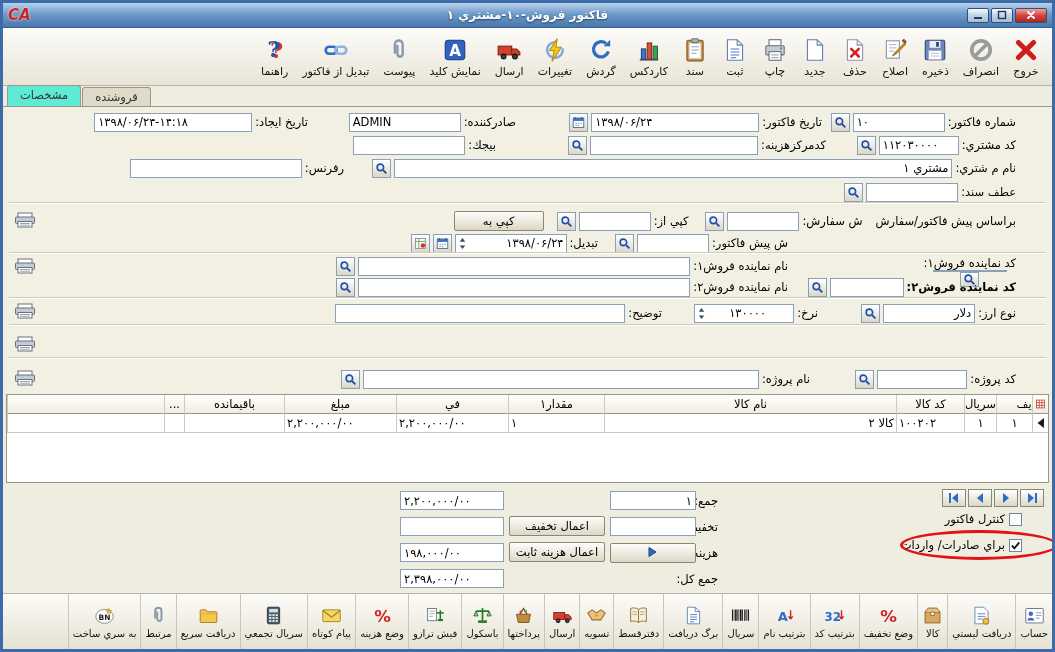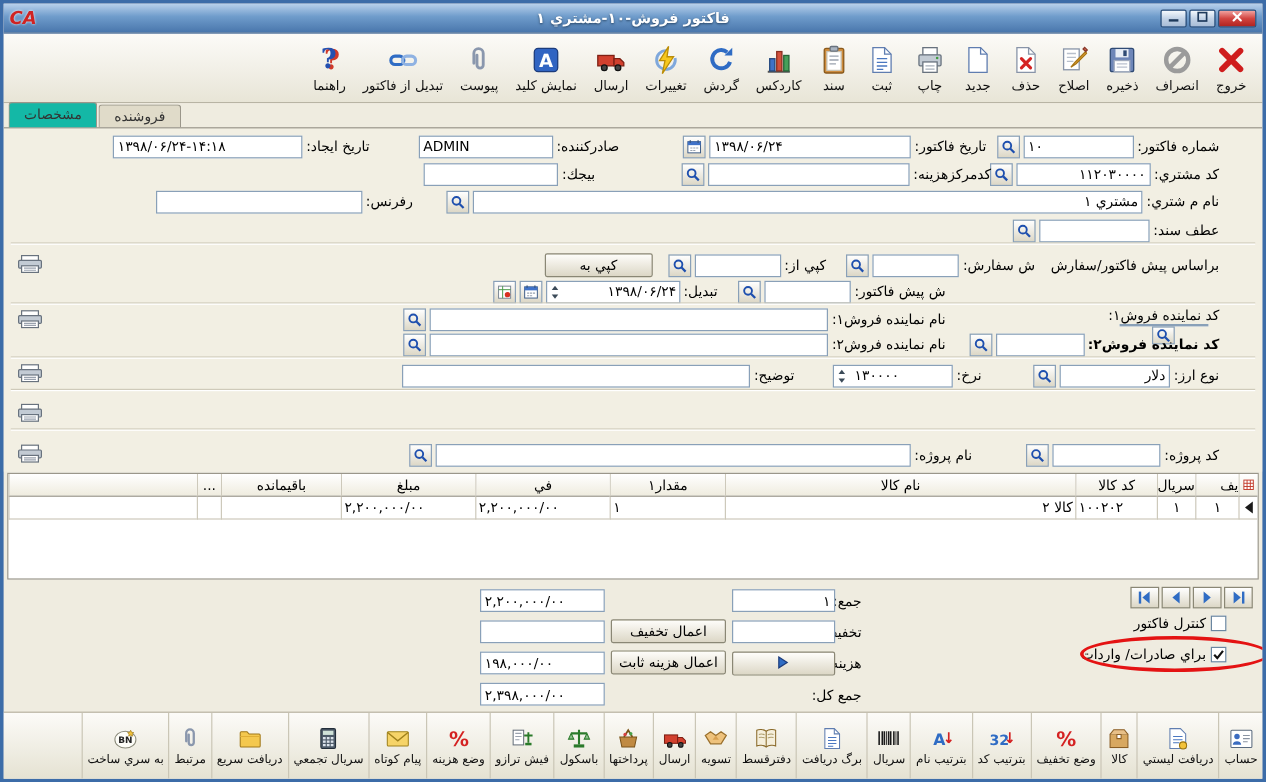--- a/index.html
+++ b/index.html
@@ -17,21 +17,21 @@
   .wbtn.close{width:32px;background:linear-gradient(#f1a3a0,#d24440 50%,#b02320)}
   
   .toolbar{height:58px;background:linear-gradient(#fcfbf8,#e8e5d7);border-bottom:1px solid #b8b4a4;display:flex;direction:rtl;align-items:stretch;padding:2px 6px 1px 2px;overflow:hidden}
   .titem{display:flex;flex-direction:column;align-items:center;justify-content:center;gap:2px;padding:2px 7px}
   .titem .bicon{height:27px;display:flex;align-items:center}
   .titem .bicon svg{width:26px;height:26px}
   .titem .blabel{font-size:11px;white-space:nowrap;color:#111}
   
   .tabstrip{height:20px;background:#efece0;display:flex;align-items:flex-end;padding:0 0 0 4px}
   .tab{padding:2px 12px 3px;font-size:11.5px;border:1px solid #9a968a;border-bottom:none;border-radius:3px 3px 0 0;background:#e0dbc9;color:#333;position:relative;top:1px;margin-right:1px}
-  .tab.active{background:#14b8a6;top:0;padding-bottom:4px;z-index:2}
+  .tab.active{background:#5eead4;top:0;padding-bottom:4px;z-index:2}
   
   .panel{position:relative;height:287px;background:#f2efe3;border-top:1px solid #9a968a}
   .fld{position:absolute;display:flex;align-items:center;direction:rtl;column-gap:3px;height:20px}
   .flabel{font-size:11.5px;white-space:nowrap}
   .gap10{margin-right:10px}.gap14{margin-right:14px}
   .box{height:19px;border:1px solid #89a0b8;background:#fff;display:flex;align-items:center;padding:0 3px;font-size:11.5px;overflow:hidden}
   .box.l{direction:ltr}
   .val{white-space:nowrap}
   .ltr{direction:ltr;unicode-bidi:embed}
   .spinbox{direction:ltr;padding:0 2px}
@@ -344,21 +344,21 @@
 
     <div class="fld" style="top:196px;right:234px">
       <label class="flabel">نرخ:</label>
       <div class="box spinbox" style="width:100px">
         <span class="spin">
             <svg viewBox="0 0 9 16">
               <path d="M4.5 2.2L7.4 6H1.6z" fill="#3b4a58"></path>
               <path d="M4.5 13.8L1.6 10h5.8z" fill="#3b4a58"></path>
             </svg>
           </span>
-        <span class="val ltr" style="margin-left:3px">۱۳۰۰۰۰</span>
+        <span class="val ltr" style="margin-left:20px">۱۳۰۰۰۰</span>
       </div>
     </div>
 
     <div class="fld" style="top:196px;right:390px">
       <label class="flabel">توضيح:</label>
       <div class="box" style="width:290px">
           <span class="val"></span>
         </div>
     </div>
   <div class="fld" style="top: 5px; right: 36px;">
@@ -394,21 +394,21 @@
         </div>
       </div>
       <div class="fld" style="top: 5px; right: 744px;">
         <label class="flabel">تاريخ ايجاد:</label>
         <div class="box l" style="width: 158px;">
           <span class="val ltr">۱۳۹۸/۰۶/۲۴-۱۴:۱۸</span>
         </div>
       </div>
       <div class="fld" style="top: 28px; right: 36px;">
         <label class="flabel">کد مشتري:</label>
-        <div class="box l" style="width: 112px; justify-content: flex-end;">
+        <div class="box l" style="width: 80px;">
           <span class="val ltr">۱۱۲۰۳۰۰۰۰</span>
         </div>
         <button class="sbtn">
           <svg viewBox="0 0 14 14">
             <circle cx="5.8" cy="5.8" r="3.5" fill="none" stroke="#1e4fae" stroke-width="1.7"></circle>
             <path d="M8.6 8.6l3.6 3.6" stroke="#1e4fae" stroke-width="2"></path>
           </svg>
         </button>
       </div>
       <div class="fld" style="top: 28px; right: 226px;">

